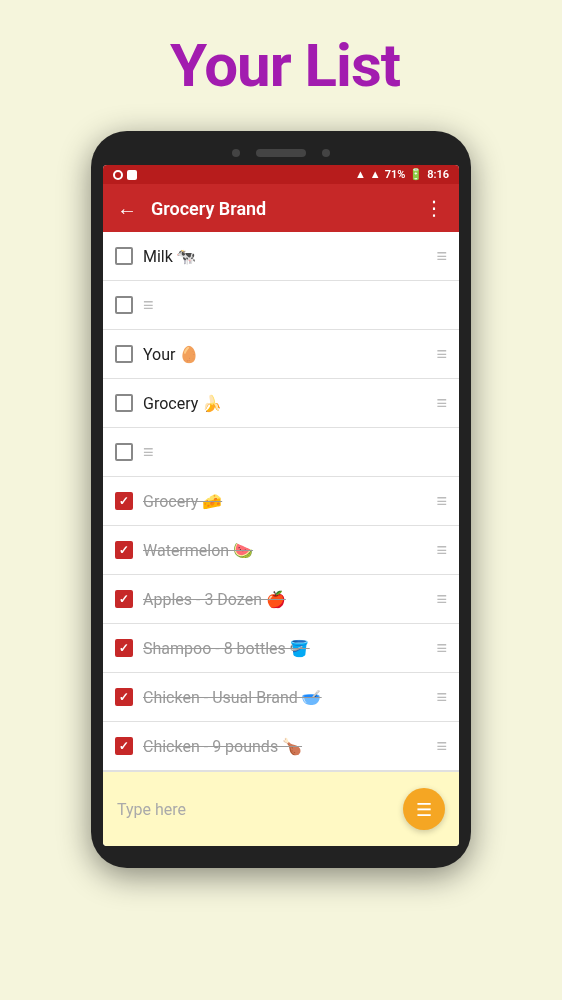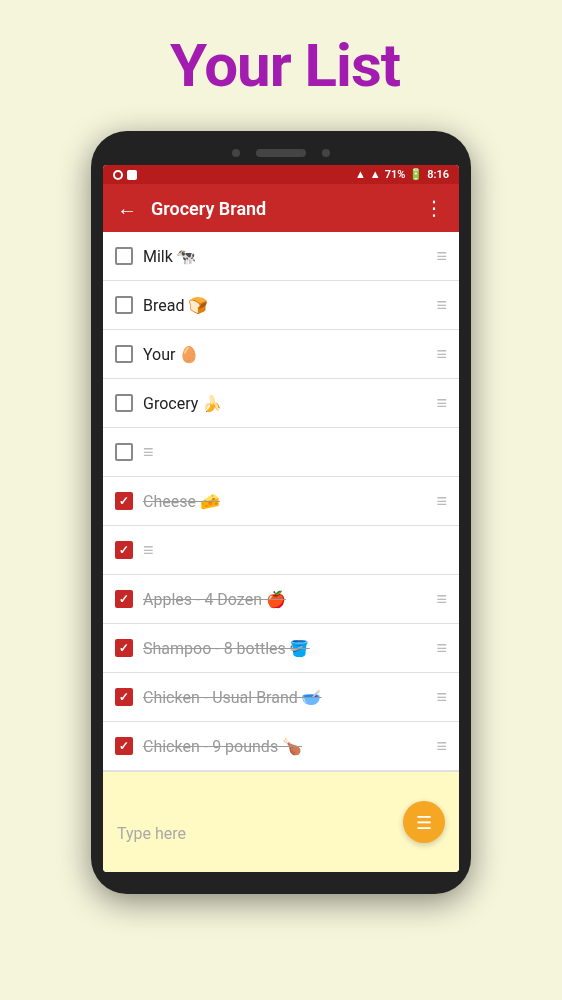--- a/index.html
+++ b/index.html
@@ -167,22 +167,22 @@
 
     .drag-handle {
       color: #bbb;
       font-size: 18px;
       cursor: grab;
     }
 
     .input-bar {
       background: #fff9c4;
       display: flex;
-      align-items: flex-end;
-      padding: 29px 14px;
+      align-items: center;
+      padding: 16px 14px;
       border-top: 1px solid #e0e0e0;
     }
 
     .input-placeholder {
       flex: 1;
       color: #aaa;
       font-size: 16px;
     }
 
     .add-btn {
@@ -238,49 +238,49 @@
     </div>
 
     <div class="list-container" id="list-container">
     <div class="list-item">
           <div class="checkbox"></div>
           <span class="item-text">Milk 🐄</span>
           <span class="drag-handle">≡</span>
         </div>
         <div class="list-item">
           <div class="checkbox"></div>
-          <span class="item-text">Bread 🍞</span>
           <span class="drag-handle">≡</span>
         </div>
         <div class="list-item">
           <div class="checkbox"></div>
           <span class="item-text">Your 🥚</span>
           <span class="drag-handle">≡</span>
         </div>
         <div class="list-item">
           <div class="checkbox"></div>
           <span class="item-text">Grocery 🍌</span>
           <span class="drag-handle">≡</span>
         </div>
         <div class="list-item">
           <div class="checkbox"></div>
           <span class="drag-handle">≡</span>
         </div>
         <div class="list-item">
           <div class="checkbox checked"></div>
-          <span class="item-text strikethrough">Cheese 🧀</span>
-          <span class="drag-handle">≡</span>
-        </div>
-        <div class="list-item">
-          <div class="checkbox checked"></div>
-          <span class="drag-handle">≡</span>
-        </div>
-        <div class="list-item">
-          <div class="checkbox checked"></div>
-          <span class="item-text strikethrough">Apples - 4 Dozen 🍎</span>
+          <span class="item-text strikethrough">Grocery 🧀</span>
+          <span class="drag-handle">≡</span>
+        </div>
+        <div class="list-item">
+          <div class="checkbox checked"></div>
+          <span class="item-text strikethrough">Watermelon 🍉</span>
+          <span class="drag-handle">≡</span>
+        </div>
+        <div class="list-item">
+          <div class="checkbox checked"></div>
+          <span class="item-text strikethrough">Apples - 3 Dozen 🍎</span>
           <span class="drag-handle">≡</span>
         </div>
         <div class="list-item">
           <div class="checkbox checked"></div>
           <span class="item-text strikethrough">Shampoo - 8 bottles 🪣</span>
           <span class="drag-handle">≡</span>
         </div>
         <div class="list-item">
           <div class="checkbox checked"></div>
           <span class="item-text strikethrough">Chicken - Usual Brand 🥣</span>

